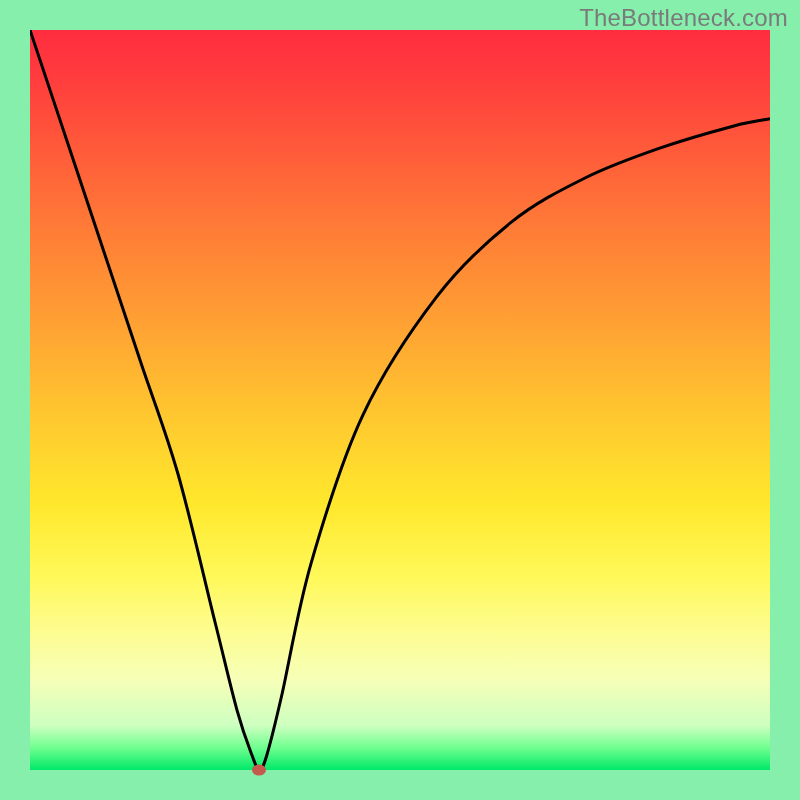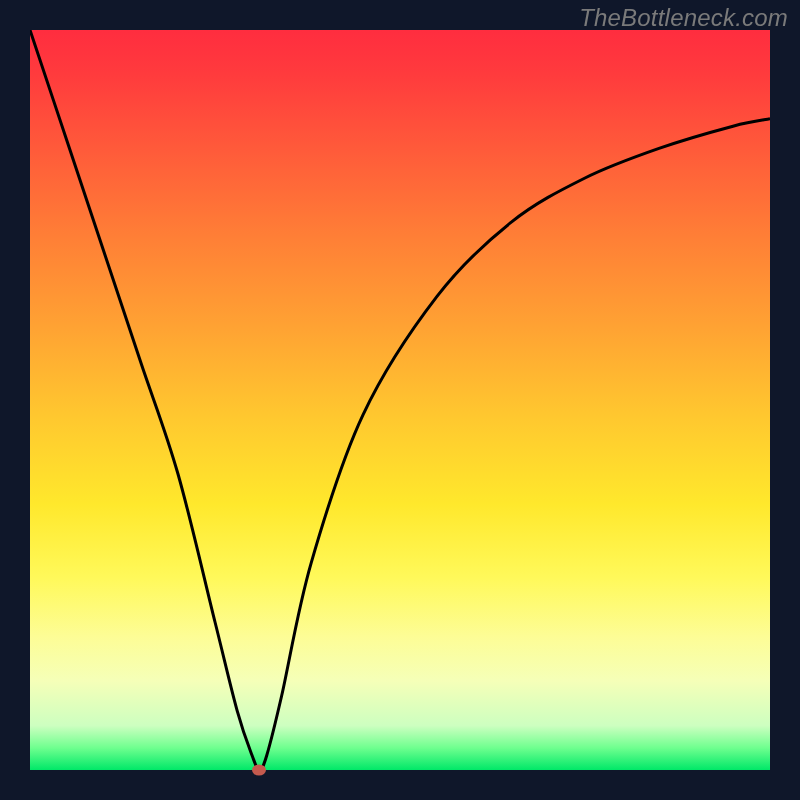--- a/index.html
+++ b/index.html
@@ -10,22 +10,21 @@
     background: #000;
     font-family: Arial, Helvetica, sans-serif;
     overflow: hidden;
   }
   .frame {
     position: absolute;
     top: 0;
     left: 0;
     width: 800px;
     height: 800px;
-    background: #0f172a;
-    font-style: italic;
+    background: #86efac;
   }
   .plot-area {
     position: absolute;
     top: 30px;
     left: 30px;
     width: 740px;
     height: 740px;
     background: linear-gradient(to bottom,
       #ff2d3f 0%,
       #ff3b3d 6%,

